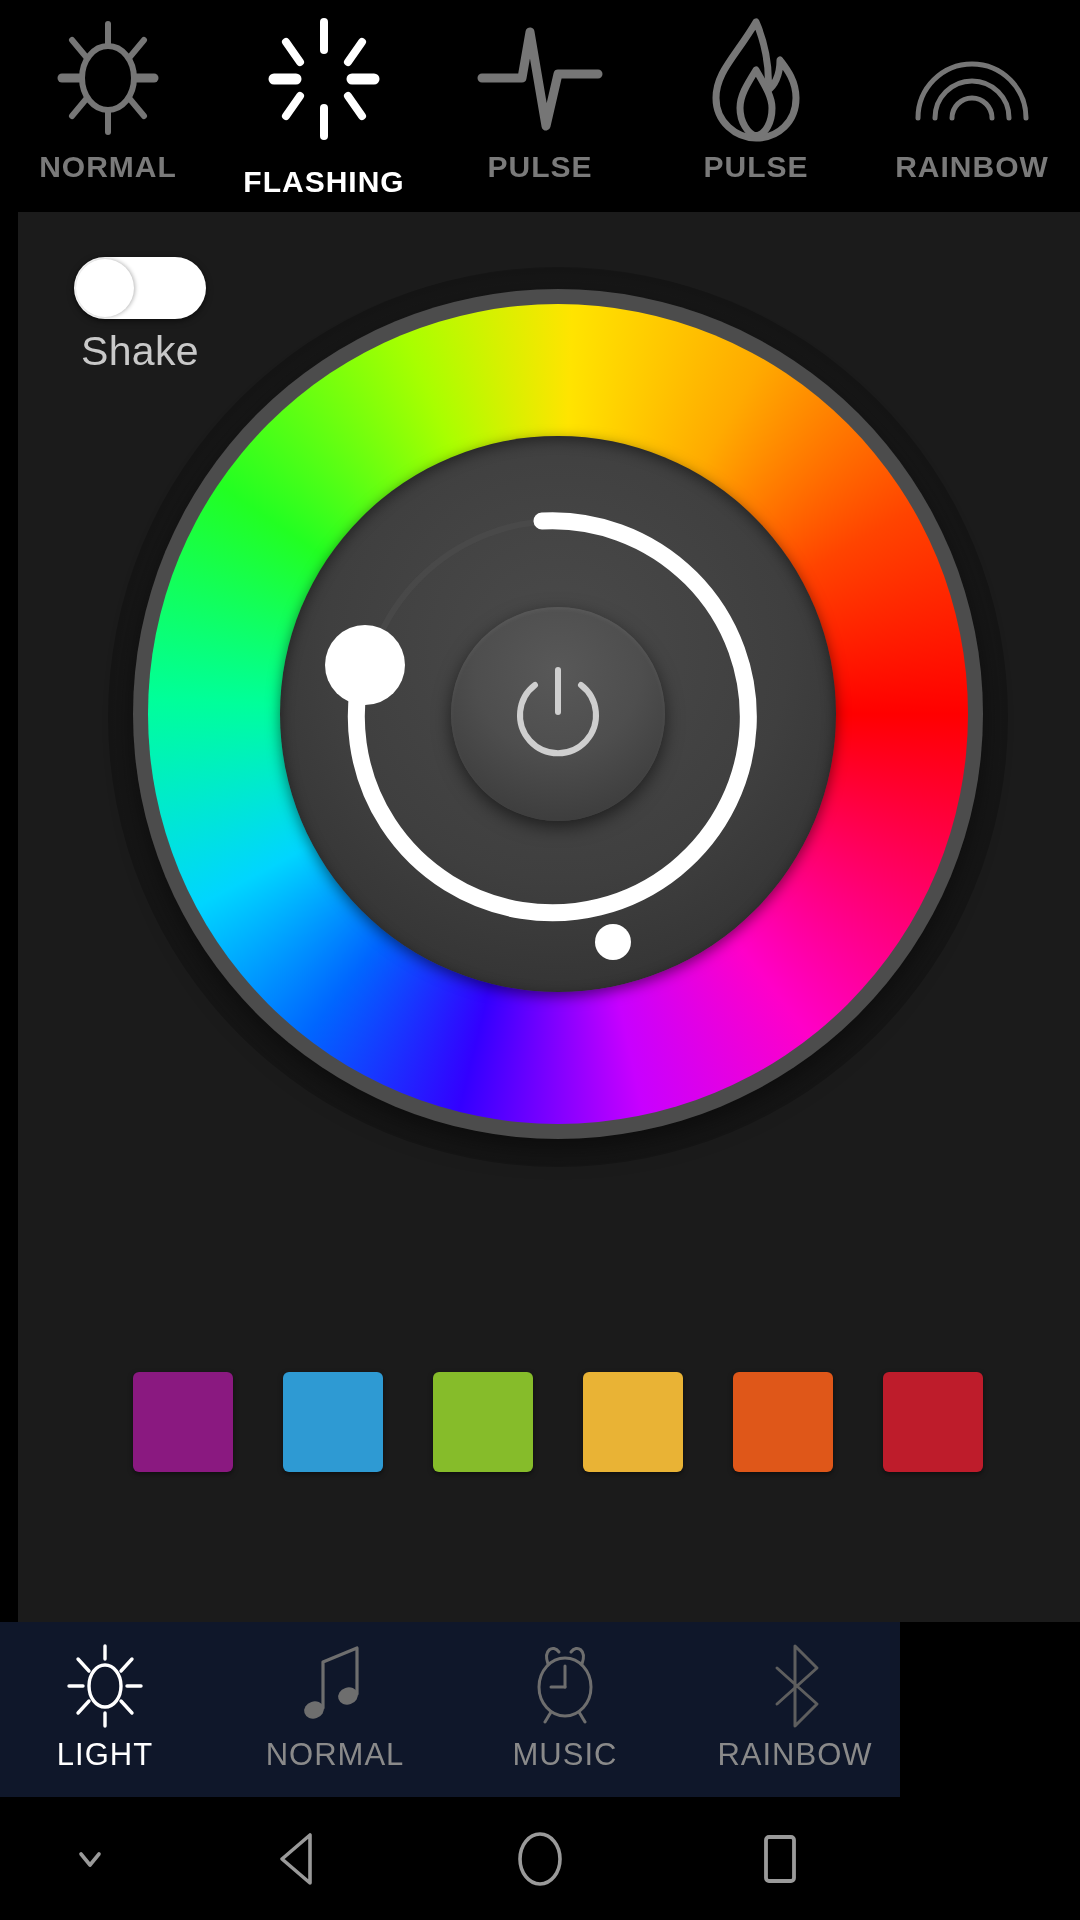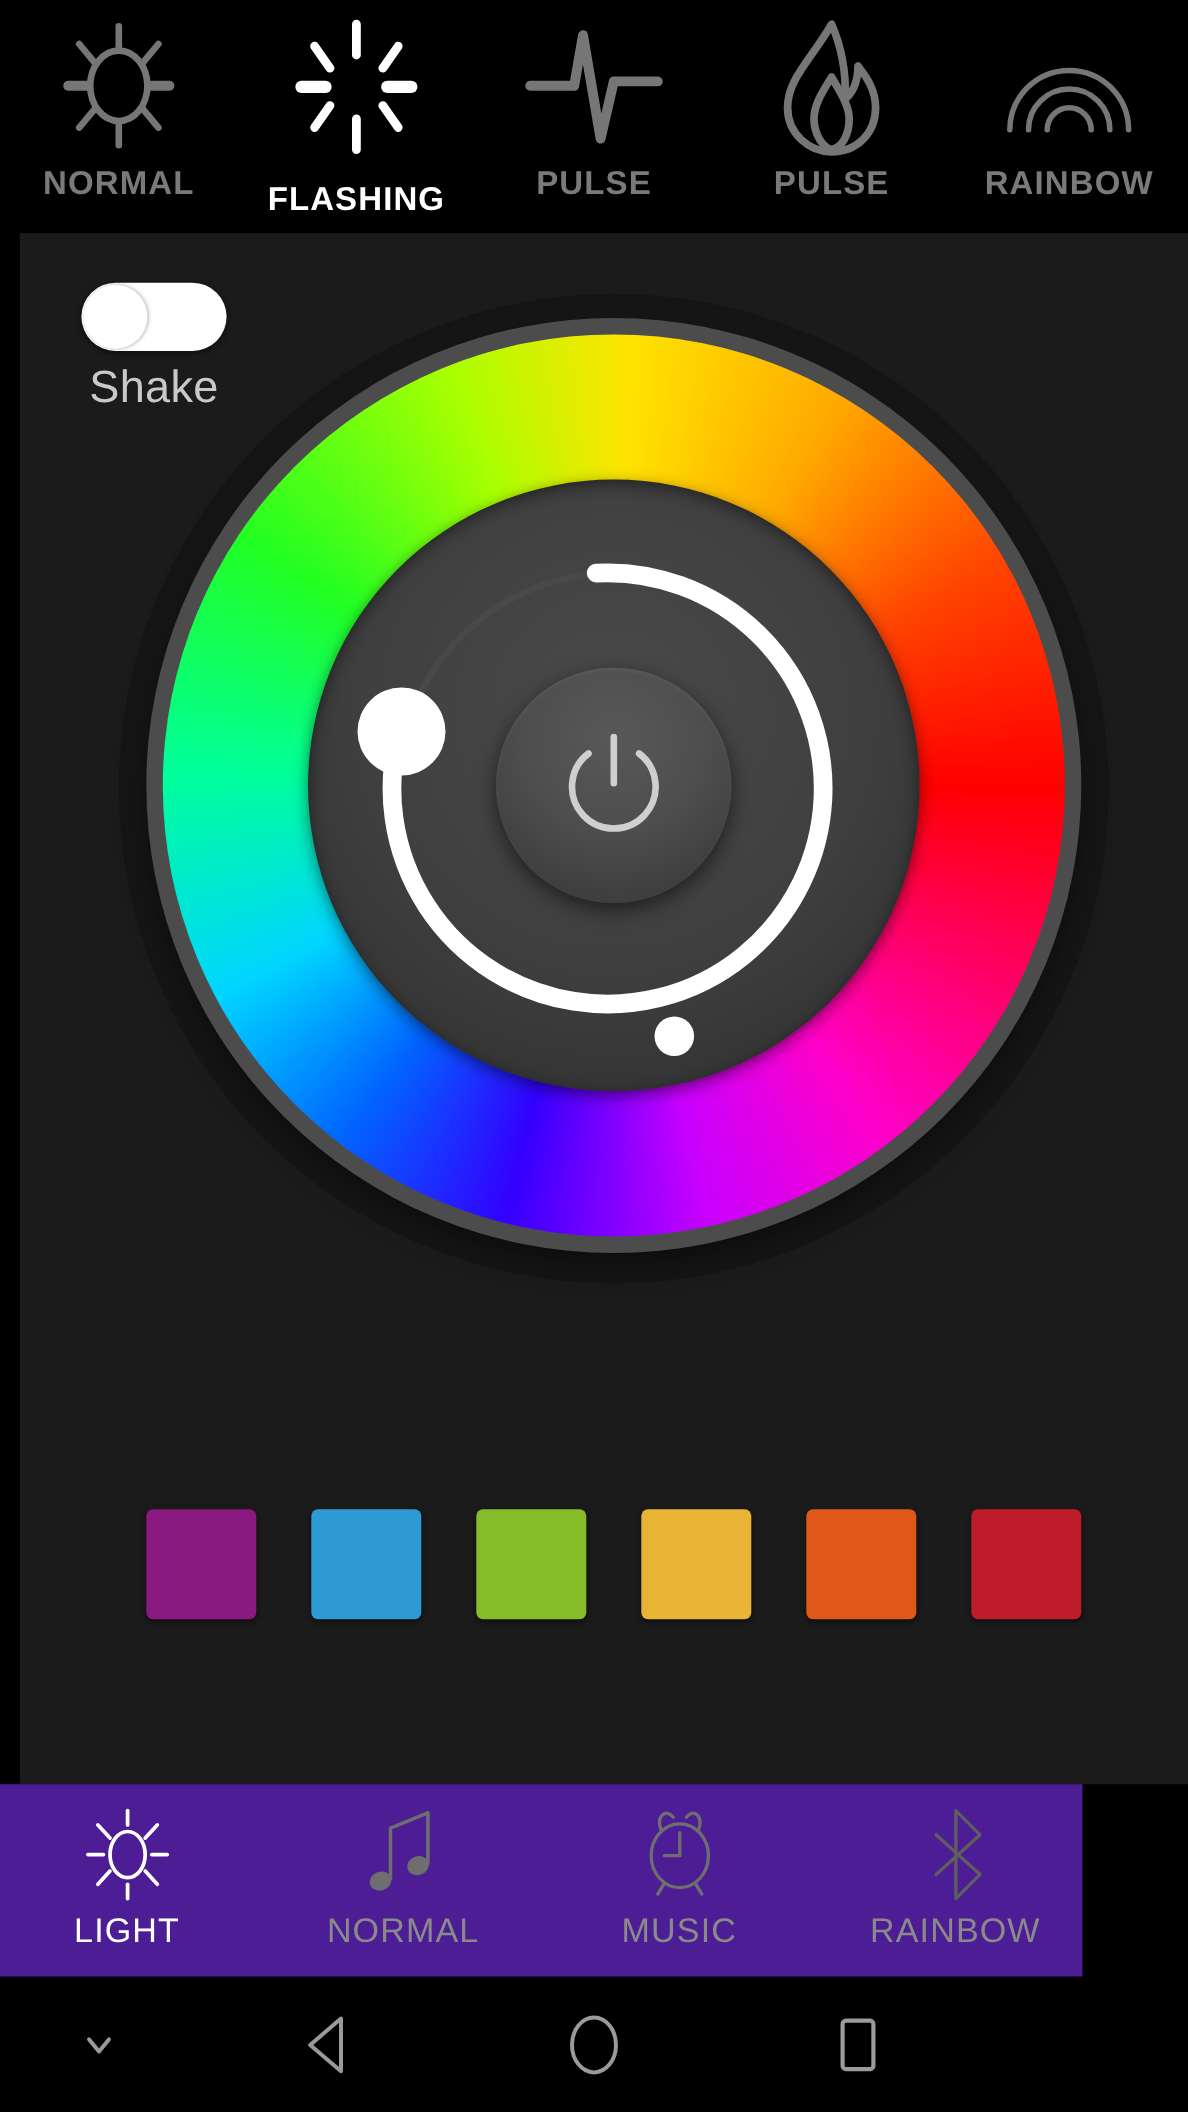--- a/index.html
+++ b/index.html
@@ -105,22 +105,22 @@
     position:absolute; left:0; top:1160px; width:1080px;
     display:flex; justify-content:center; gap:50px;
   }
   .swatch{
     width:100px; height:100px; border-radius:6px;
     box-shadow:0 2px 5px rgba(0,0,0,.5);
   }
 
   
   .bottom-nav{
-    position:absolute; left:0; top:1622px; width:984px; height:175px;
-    background:#4c1d95; display:flex; align-items:flex-start;gap:20px;
+    position:absolute; left:0; top:1622px; width:900px; height:175px;
+    background:#0f172a; display:flex; align-items:flex-start;gap:20px;
   }
   .nav-item{
     flex:1; display:flex; flex-direction:column; align-items:center;
     padding-top:18px;
   }
   .nav-icon{ width:96px; height:92px; display:block; }
   .nav-label{
     margin-top:5px; font-size:31px; letter-spacing:1px; color:#8a8a8a;
     white-space:nowrap;
   }

